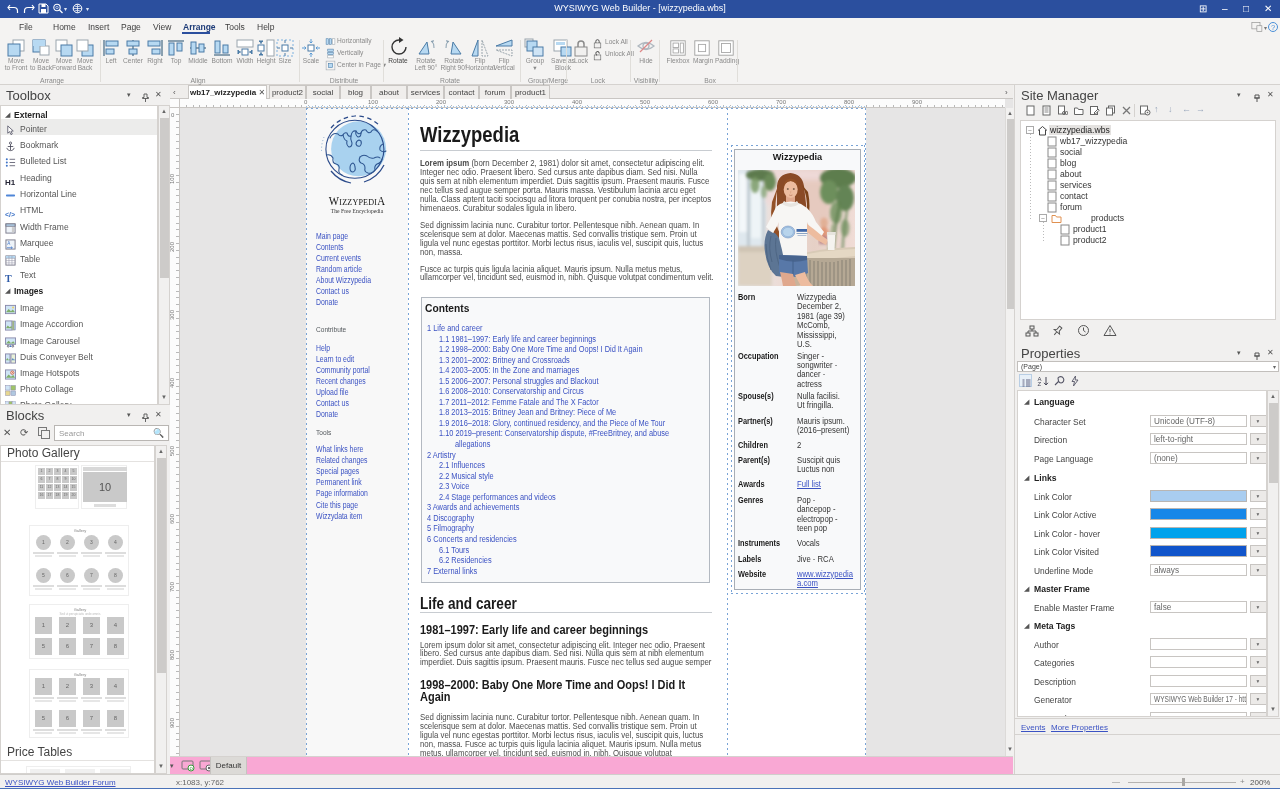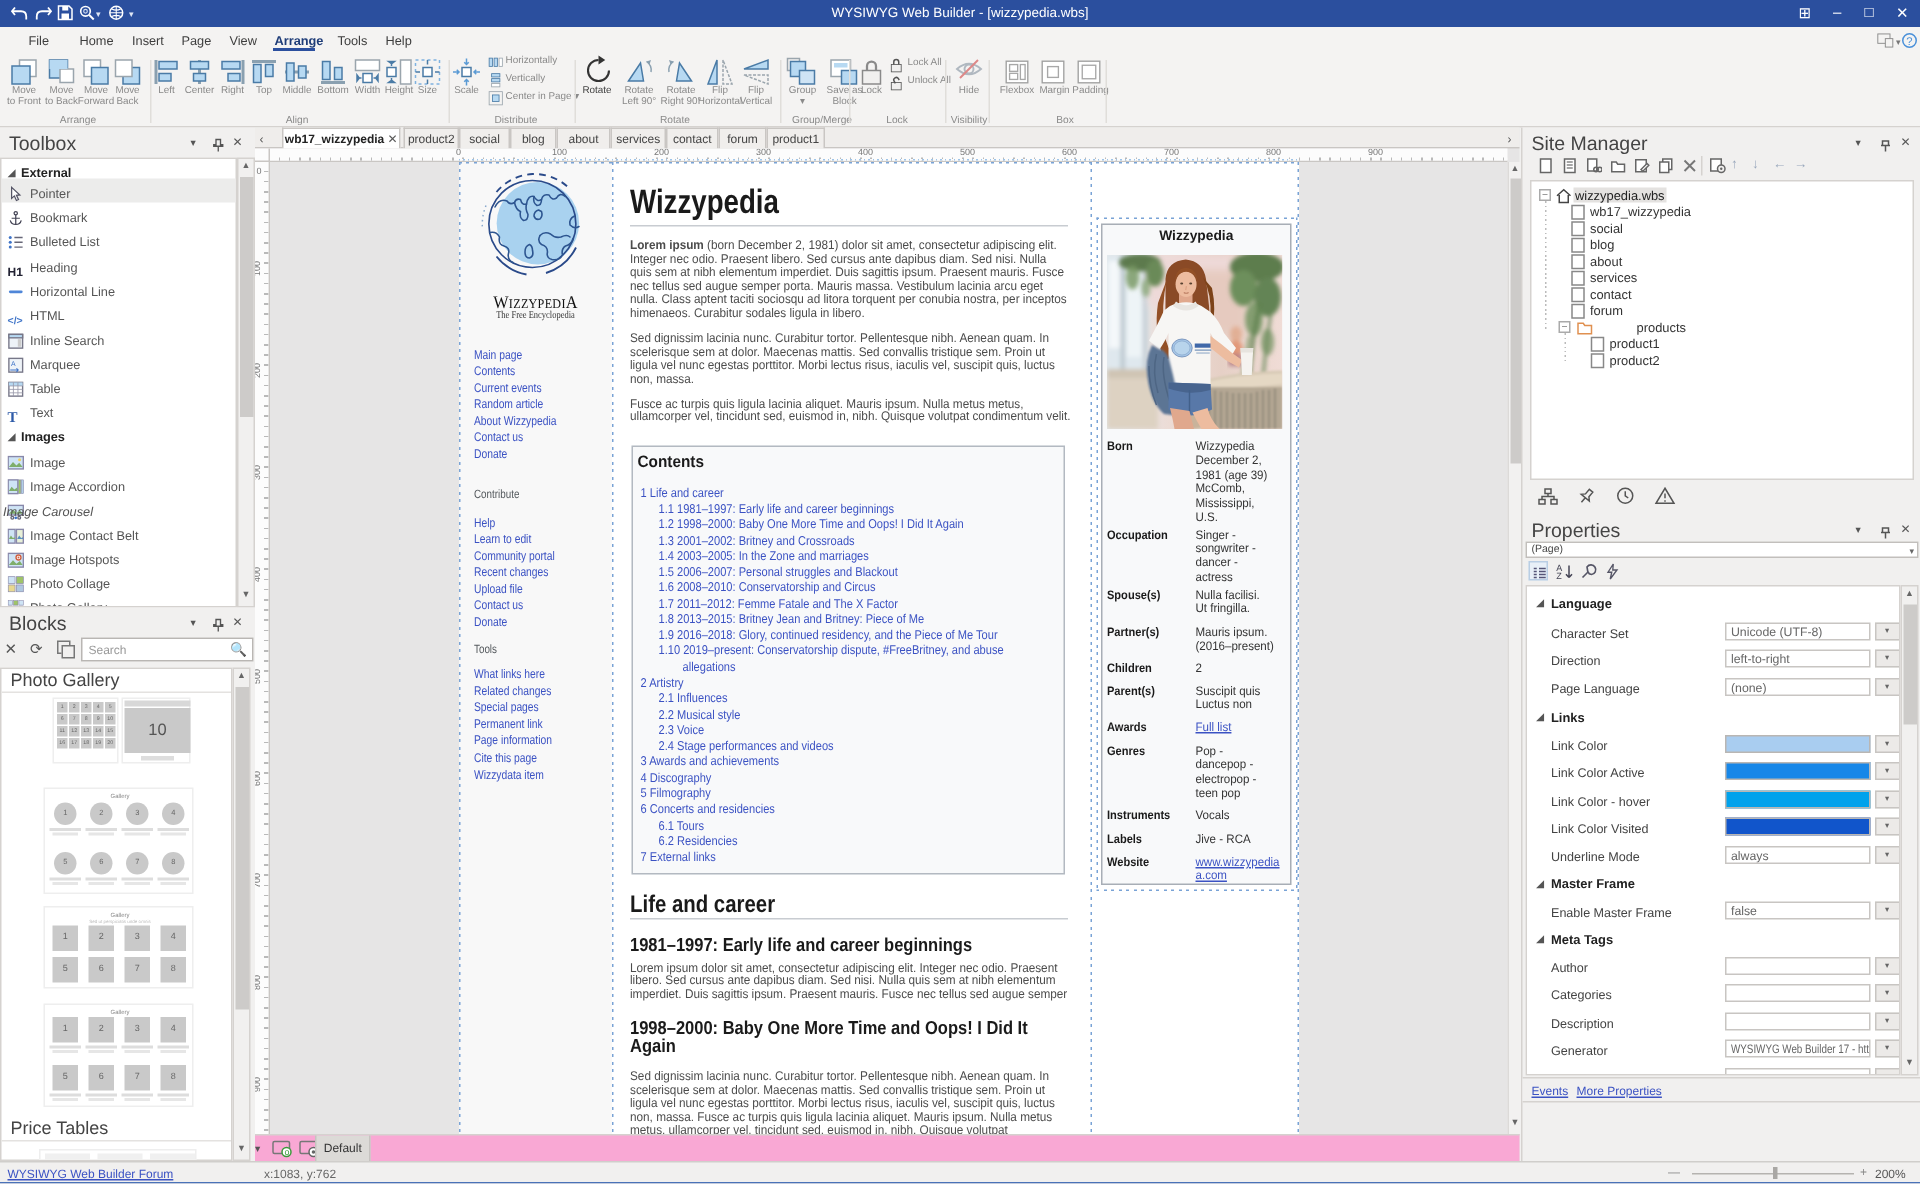--- a/index.html
+++ b/index.html
@@ -334,21 +334,21 @@
           <rect x="1" y="5" width="10" height="2" rx="1" fill="#4f86d8"></rect>
         </svg></div>
 <div style="position:absolute;left:19px;top:83px;font-size:8.5px;color:#555;">Horizontal Line</div>
 <div style="position:absolute;left:4px;top:97px;width:12px;height:12px;"><span style="font-size:7px;font-weight:bold;color:#3f74c8;">&lt;/&gt;</span></div>
 <div style="position:absolute;left:19px;top:99px;font-size:8.5px;color:#555;">HTML</div>
 <div style="position:absolute;left:4px;top:114px;width:12px;height:12px;"><svg width="11" height="11" viewBox="0 0 12 12">
           <rect x="1" y="1" width="10" height="10" fill="#eef3f8" stroke="#778"></rect>
           <rect x="1" y="1" width="10" height="2.5" fill="#b7d9f2" stroke="#778"></rect>
           <rect x="7.5" y="4.5" width="2.5" height="5.5" fill="#ccc"></rect>
         </svg></div>
-<div style="position:absolute;left:19px;top:116px;font-size:8.5px;color:#555;">Inline Search</div>
+<div style="position:absolute;left:19px;top:116px;font-size:8.5px;color:#555;">Width Frame</div>
 <div style="position:absolute;left:4px;top:130px;width:12px;height:12px;"><svg width="11" height="11" viewBox="0 0 12 12">
           <rect x="1" y="1" width="10" height="10" fill="#eef3f8" stroke="#778"></rect>
           <text x="2.5" y="6.5" font-size="5" fill="#3f74c8">A</text>
           <path d="M2 9.5 H8 M8 9.5 L6.5 8.3 M8 9.5 L6.5 10.7" stroke="#3f74c8" stroke-width="0.8" fill="none"></path>
         </svg></div>
 <div style="position:absolute;left:19px;top:132px;font-size:8.5px;color:#555;">Marquee</div>
 <div style="position:absolute;left:4px;top:146px;width:12px;height:12px;"><svg width="11" height="11" viewBox="0 0 12 12">
           <rect x="1" y="1" width="10" height="10" fill="#fff" stroke="#778"></rect>
           <rect x="1" y="1" width="10" height="2.6" fill="#b7d9f2"></rect>
           <path d="M1 3.6 H11 M1 6.1 H11 M1 8.6 H11 M4.3 1 V11 M7.6 1 V11" stroke="#99a" stroke-width="0.6"></path>
@@ -371,28 +371,28 @@
           <rect x="10" y="1" width="1.7" height="10" fill="#b0d0e8" stroke="#88a" stroke-width="0.4"></rect>
         </svg></div>
 <div style="position:absolute;left:19px;top:213px;font-size:8.5px;color:#555;">Image Accordion</div>
 <div style="position:absolute;left:4px;top:228px;width:12px;height:12px;"><svg width="11" height="11" viewBox="0 0 12 12">
           <rect x="0.5" y="1" width="11" height="7" fill="#cfe4f5" stroke="#88a"></rect>
           <path d="M1 7 L4 4 L6.5 6.5 L9 4.5 L11 7 Z" fill="#7fae6a"></path>
           <circle cx="3.5" cy="10" r="1" fill="none" stroke="#667"></circle>
           <circle cx="6" cy="10" r="1" fill="#3f74c8"></circle>
           <circle cx="8.5" cy="10" r="1" fill="none" stroke="#667"></circle>
         </svg></div>
-<div style="position:absolute;left:1px;top:230px;font-size:8.5px;color:#555;font-style:italic;">Image Carousel</div>
+<div style="position:absolute;left:19px;top:230px;font-size:8.5px;color:#555;">Image Carousel</div>
 <div style="position:absolute;left:4px;top:244px;width:12px;height:12px;"><svg width="11" height="11" viewBox="0 0 12 12">
           <rect x="0.5" y="1" width="5" height="10" fill="#cfe4f5" stroke="#88a"></rect>
           <path d="M1 8 L2.5 5.5 L4 7.5 L5 6.5 L5.5 8 Z" fill="#7fae6a"></path>
           <rect x="6.5" y="1" width="5" height="10" fill="#e8f0d8" stroke="#88a"></rect>
           <path d="M7 8 L8.5 5.5 L10 7.5 L11 6.5 L11.5 8 Z" fill="#5a8fc0"></path>
         </svg></div>
-<div style="position:absolute;left:19px;top:246px;font-size:8.5px;color:#555;">Image Contact Belt</div>
+<div style="position:absolute;left:19px;top:246px;font-size:8.5px;color:#555;">Duis Conveyer Belt</div>
 <div style="position:absolute;left:4px;top:260px;width:12px;height:12px;"><svg width="11" height="11" viewBox="0 0 12 12">
           <rect x="0.5" y="1" width="11" height="10" fill="#cfe4f5" stroke="#88a"></rect>
           <path d="M1 9.5 L4 6 L6.5 8.5 L9 6.5 L11 9.5 Z" fill="#7fae6a"></path>
           <circle cx="8" cy="4" r="1.8" fill="#fff" stroke="#d06040"></circle>
           <circle cx="8" cy="4" r="0.7" fill="#d06040"></circle>
         </svg></div>
 <div style="position:absolute;left:19px;top:262px;font-size:8.5px;color:#555;">Image Hotspots</div>
 <div style="position:absolute;left:4px;top:276px;width:12px;height:12px;"><svg width="11" height="11" viewBox="0 0 12 12">
           <rect x="0.5" y="0.5" width="5" height="5" fill="#cfe4f5" stroke="#88a" stroke-width="0.5"></rect>
           <rect x="6.5" y="0.5" width="5" height="5" fill="#9fc468" stroke="#88a" stroke-width="0.5"></rect>

